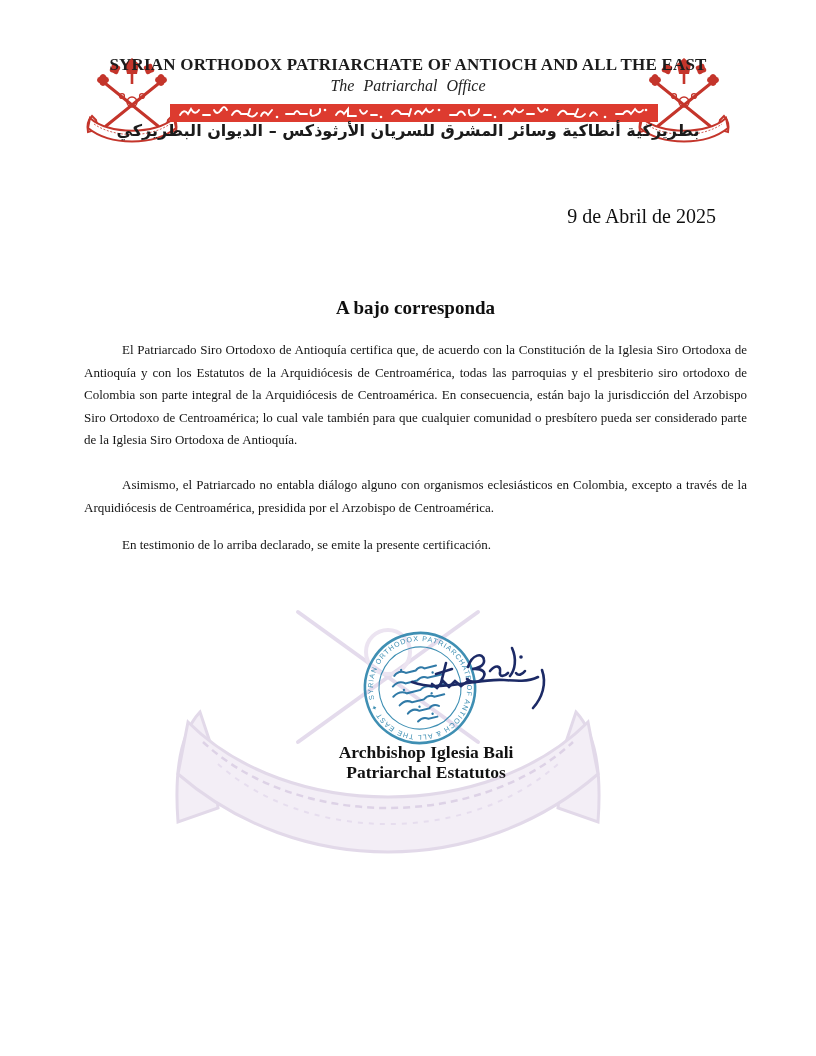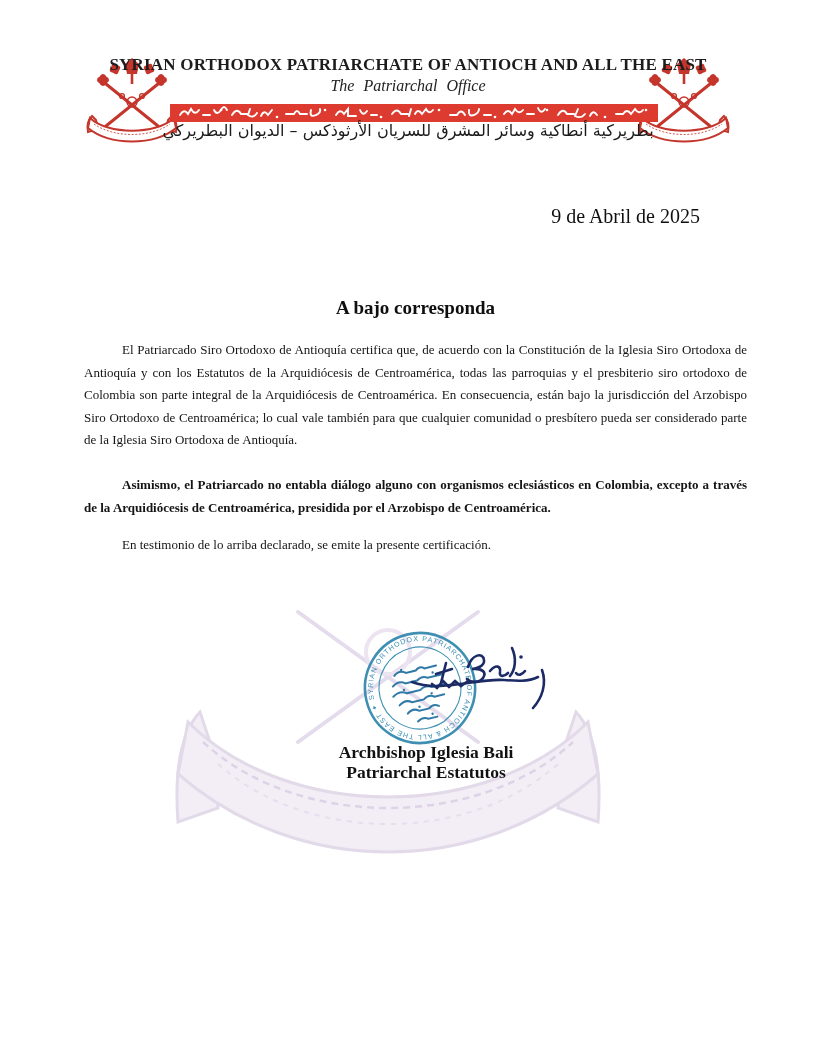--- a/index.html
+++ b/index.html
@@ -22,39 +22,39 @@
     text-align:center; font-style:italic; font-size:16px; word-spacing:5px;
     color:#222;
   }
   .syriac-banner{
     position:absolute; top:104px; left:170px; width:488px; height:18px;
     background:#dd3b2f; display:flex; align-items:center; justify-content:center;
   }
   .arabic-line{
     position:absolute; top:121px; left:90px; width:636px;
     text-align:center; direction:rtl; font-family:"DejaVu Sans", sans-serif;
-    font-weight:normal; font-size:16px; color:#1b1b1b; letter-spacing:0;
+    font-weight:bold; font-size:16px; color:#1b1b1b; letter-spacing:0;
   }
   
   .date-line{
-    position:absolute; top:205px; left:0; width:700px;
+    position:absolute; top:205px; left:16px; width:700px;
     text-align:right; font-size:20px; color:#101010;
   }
   .salutation{
     position:absolute; top:297px; left:84px; width:663px;
     text-align:center; font-weight:bold; font-size:19px; color:#0f0f0f;
   }
   .body-text{
     position:absolute; top:339px; left:84px; width:663px; z-index:2;
   }
   .body-text p{
     margin:0 0 22px 0; font-size:13px; line-height:22.6px;
     text-align:justify; text-indent:38px; color:#141414;
   }
-  .body-text p.p2{margin-bottom:15px;font-weight:bold;}
+  .body-text p.p2{margin-bottom:15px;}
   
   .watermark{position:absolute; top:592px; left:148px; width:480px; height:320px; z-index:0;}
   .seal{position:absolute; top:628px; left:360px; width:120px; height:120px; z-index:3; transform:rotate(-14deg); opacity:.92;}
   .signature{position:absolute; top:630px; left:402px; width:160px; height:92px; z-index:4;}
   .signer{
     position:absolute; top:742px; left:96px; width:660px; z-index:3;
     text-align:center; font-weight:bold; font-size:17.5px; line-height:20px; color:#111;
   }
 </style>
 </head>

